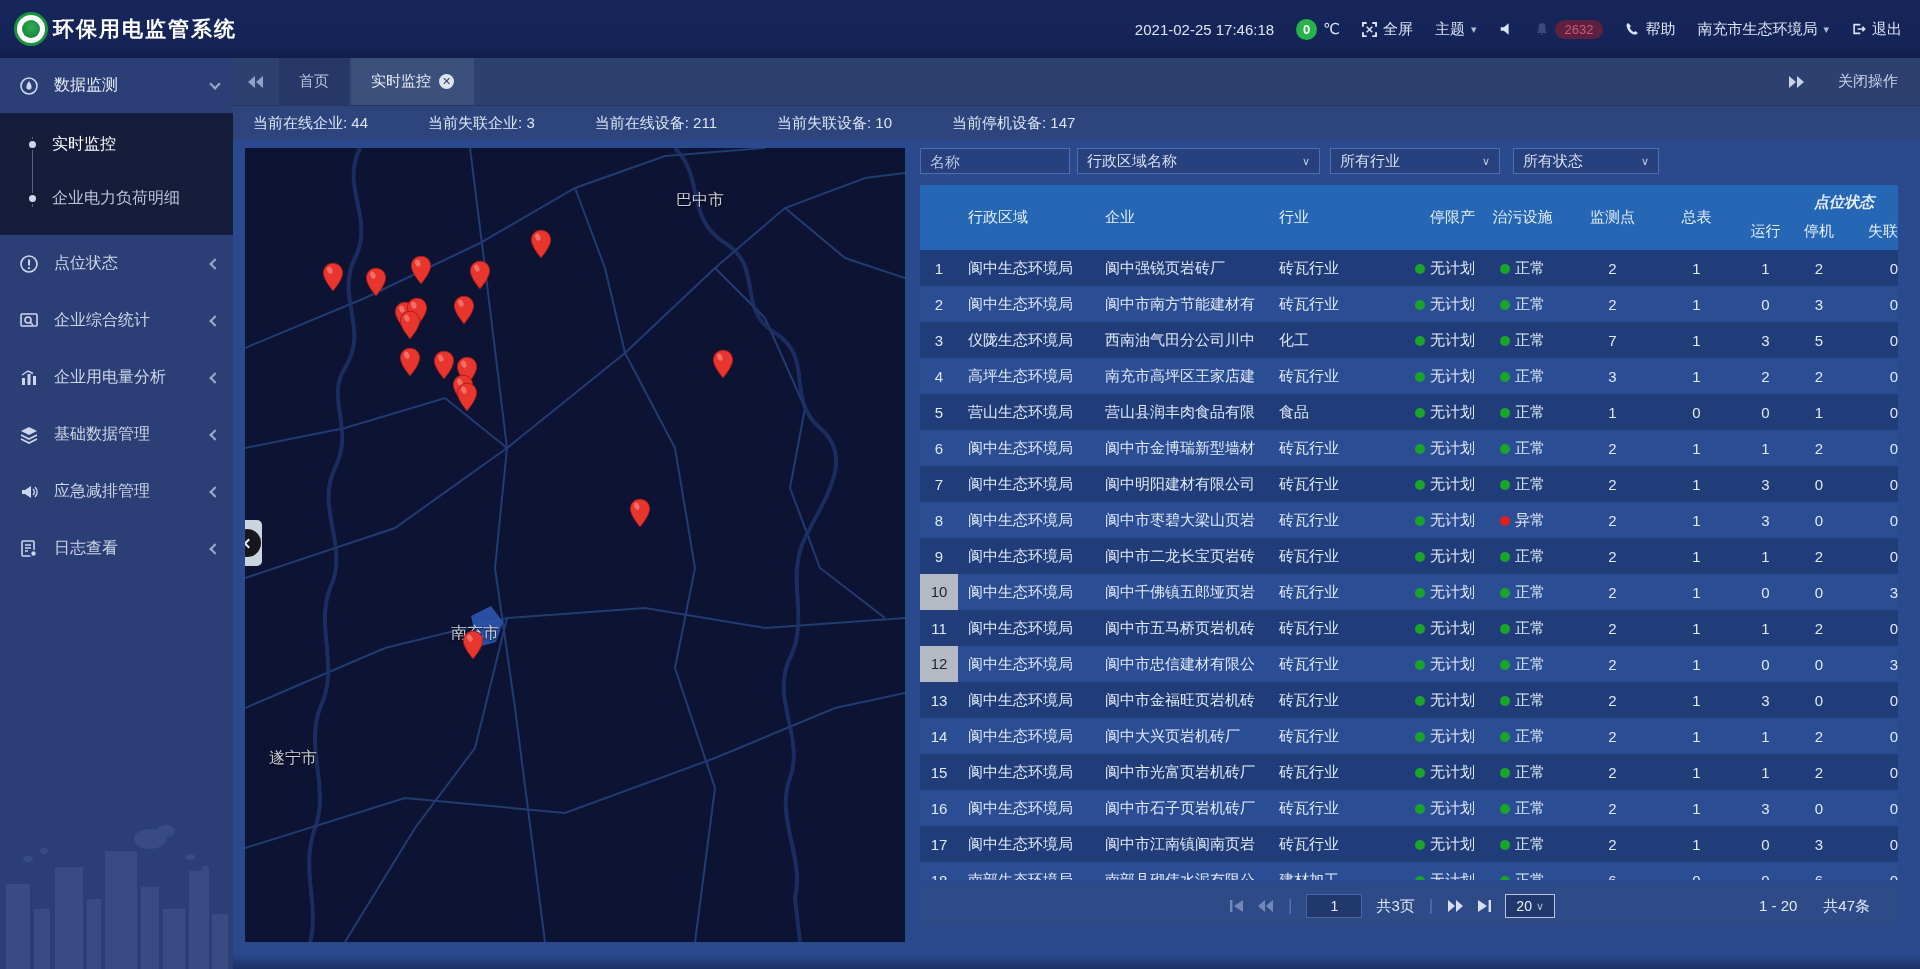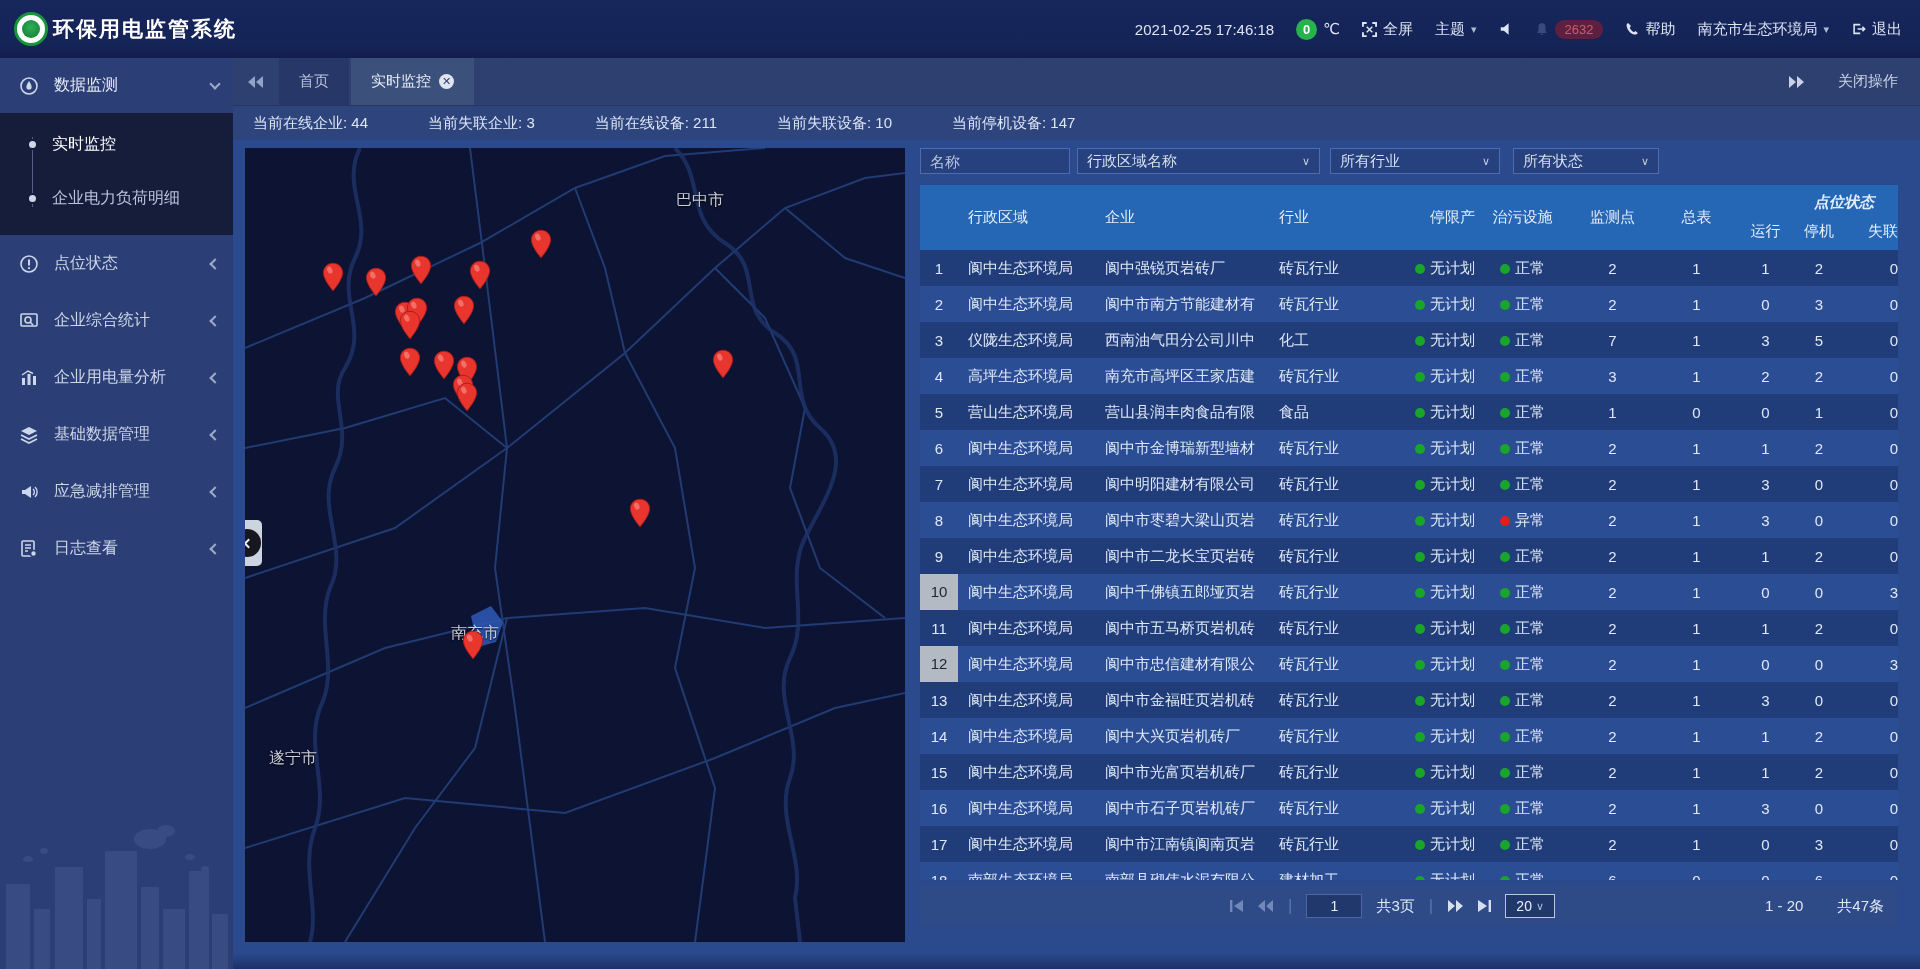--- a/index.html
+++ b/index.html
@@ -112,21 +112,21 @@
   
   .pagination { position:absolute; left:0; top:738px; width:978px; height:40px; background:#2e4a87;
     display:flex; align-items:center; font-size:15px; color:#dfe7f7; }
   .pg-center { position:absolute; left:310px; display:flex; align-items:center; gap:14px; }
   .pg-btn { display:inline-flex; cursor:pointer; }
   .pg-div { color:#5b76ae; font-size:17px; }
   .pg-input { width:56px; height:24px; background:#21386d; border:1px solid #4a66a8; color:#e8eef8;
     text-align:center; font-size:14px; font-family:inherit; }
   .pg-size { width:50px; height:24px; background:#21386d; border:1px solid #b9c6e2; color:#e8eef8;
     display:flex; align-items:center; justify-content:center; gap:4px; font-size:14px; cursor:pointer; }
-  .pg-right { position:absolute; right:14px; display:flex; gap:34px; }
+  .pg-right { position:absolute; right:28px; display:flex; gap:26px; }
 </style>
 </head>
 <body>
 
 <div class="header">
   <div class="logo">
       <div class="logo-core"></div>
     </div>
   <div class="app-title">环保用电监管系统</div>
   <div class="header-right">

